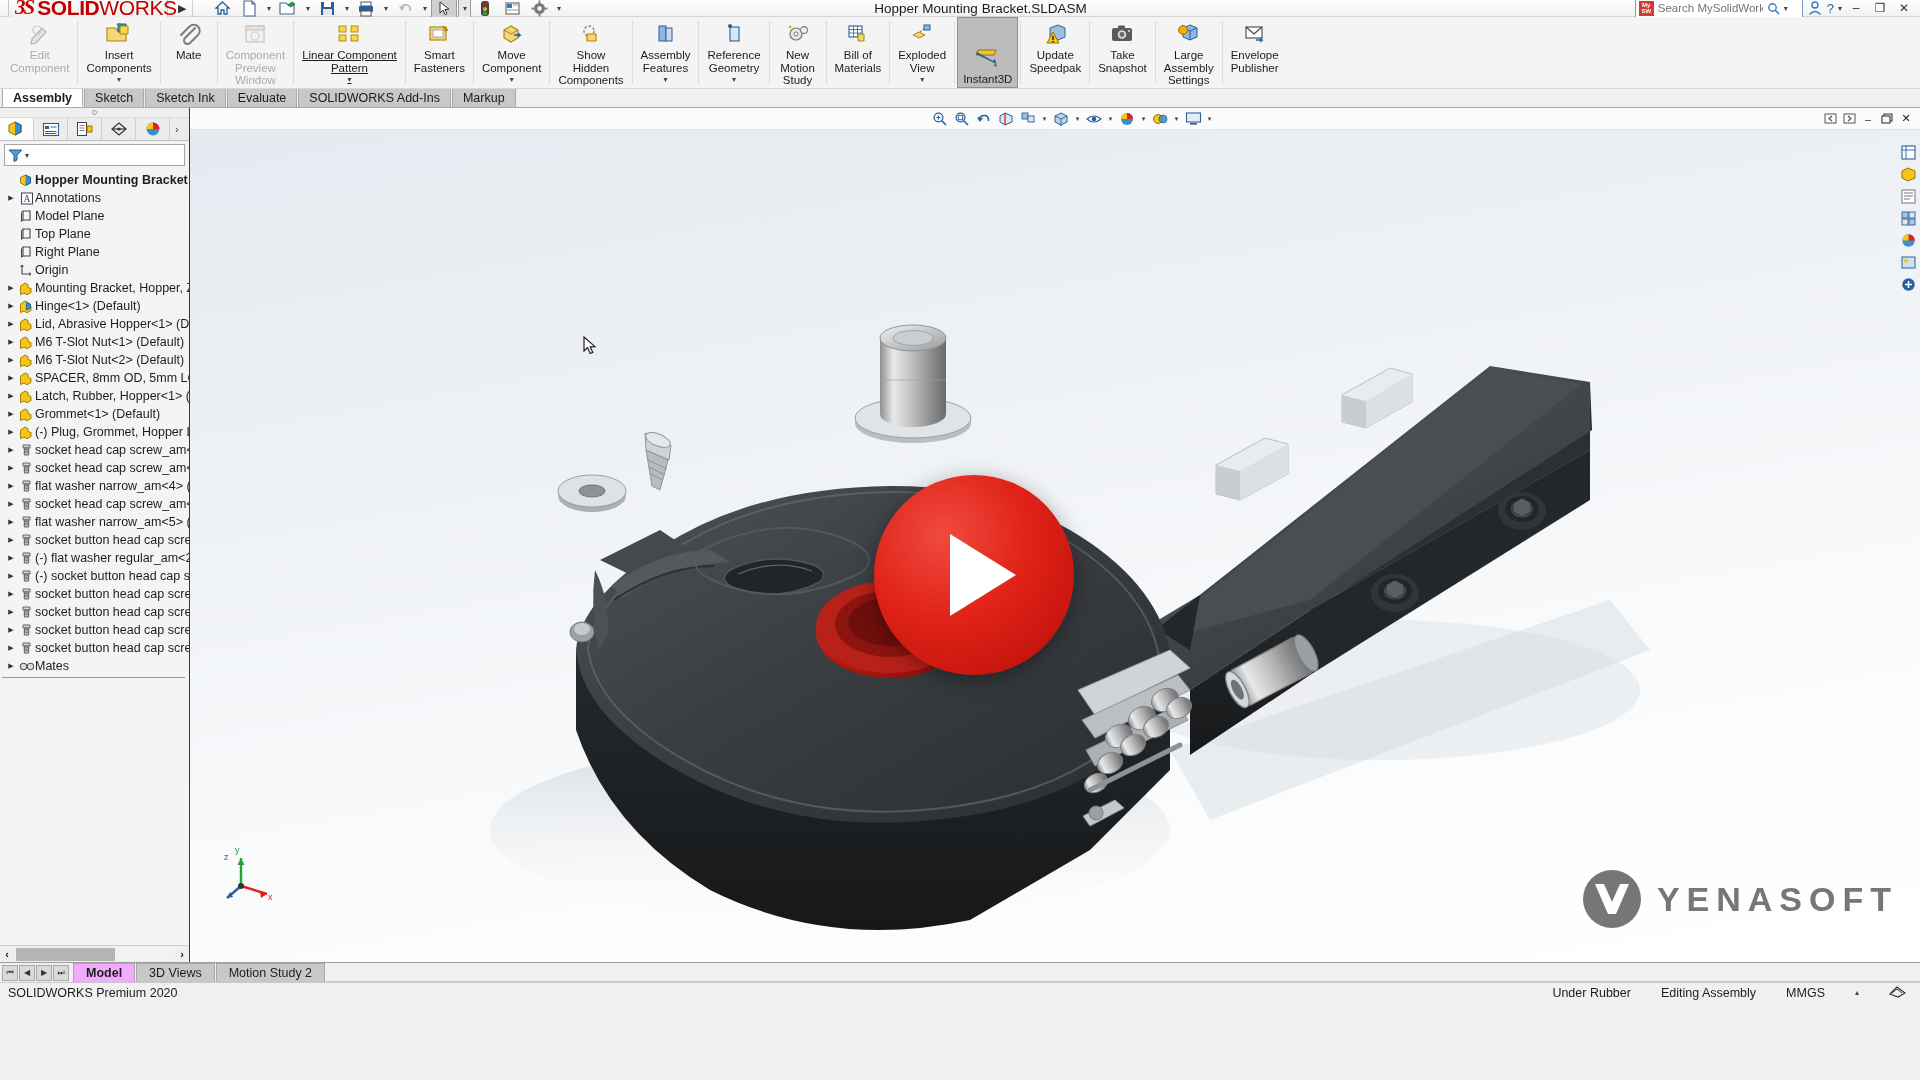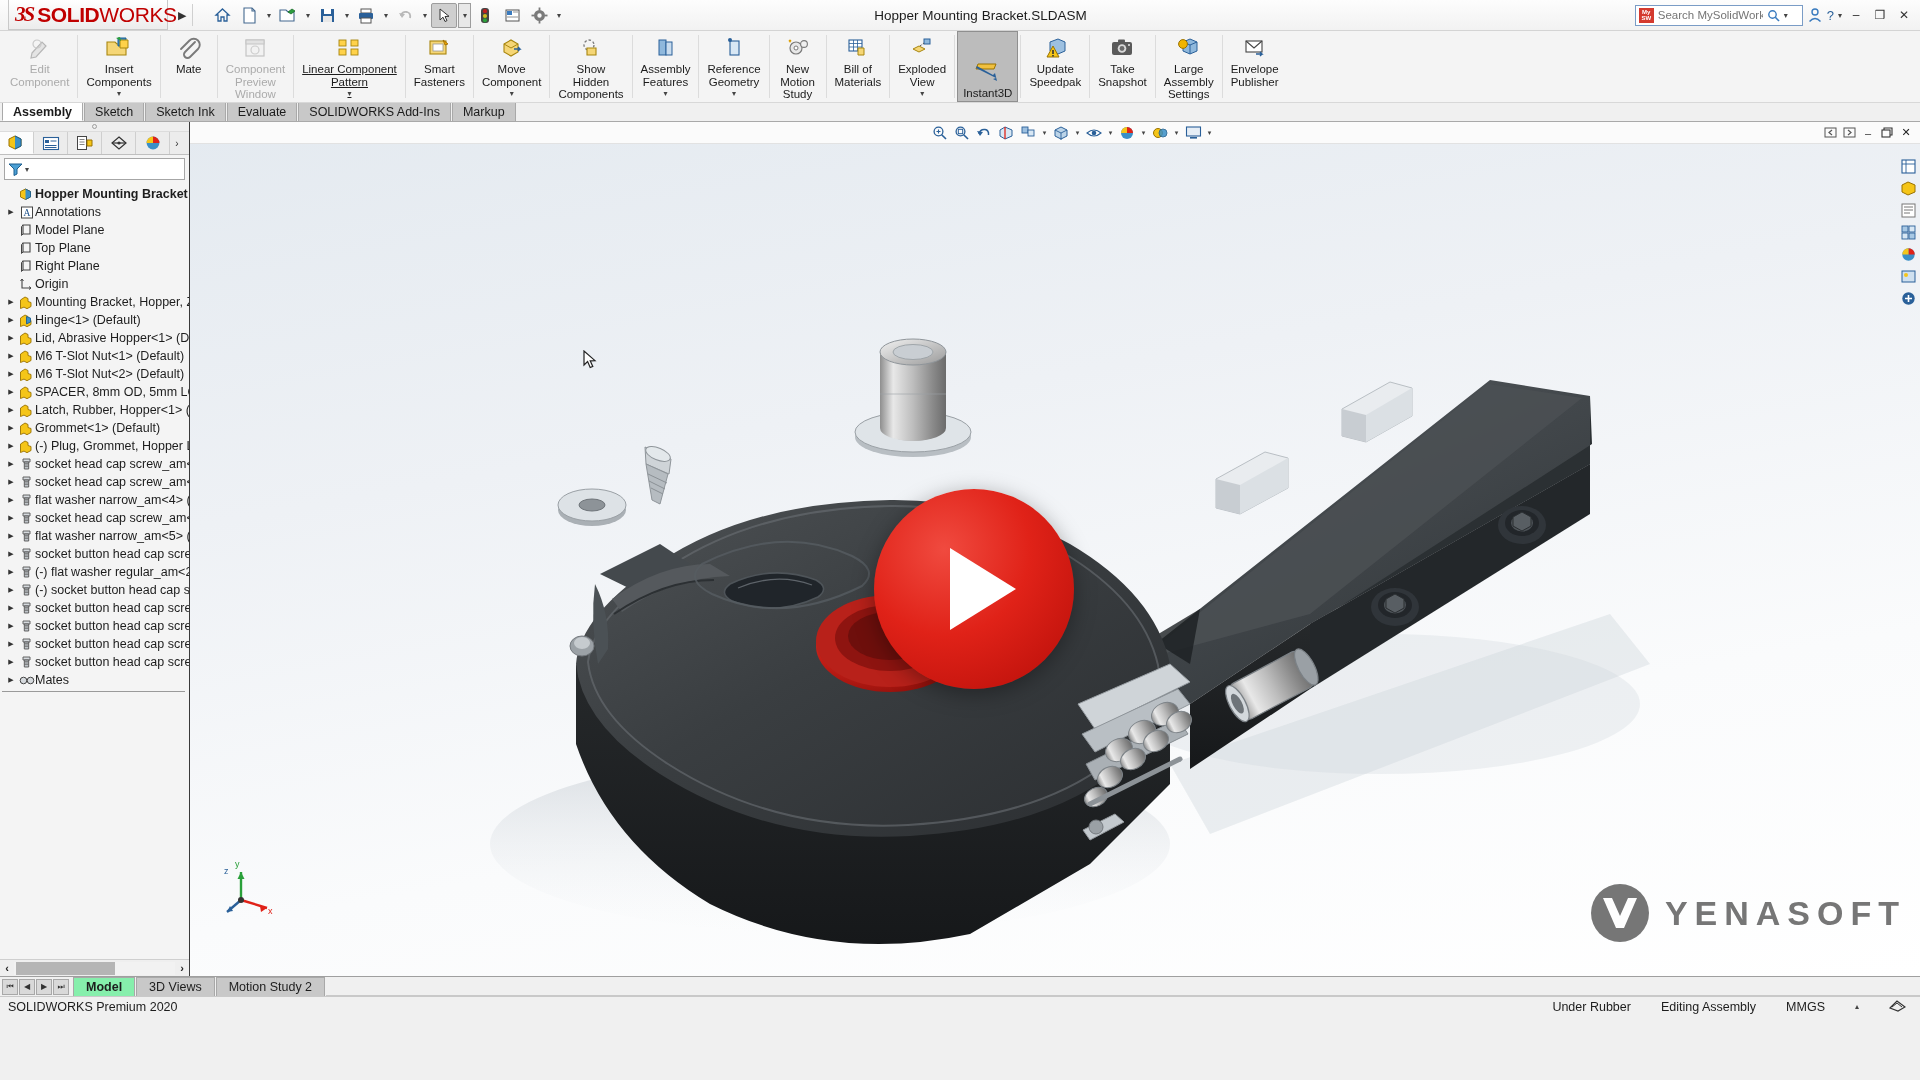--- a/index.html
+++ b/index.html
@@ -7,21 +7,21 @@
   body {
     font-family: "Liberation Sans", sans-serif;
     font-size: 13px;
     color:#1d1d1d;
     background:#f0f0f0;
     -webkit-font-smoothing: antialiased;
   }
 
   
   .titlebar{
-    height:31px; width:100%;
+    height:17px; width:100%;
     background:linear-gradient(#fdfdfd,#f2f2f2);
     border-bottom:1px solid #d4d4d4;
     display:flex; align-items:center; position:relative;
   }
   .sw-logo{
     width:160px; height:30px; margin-left:8px;
     display:flex; align-items:center; gap:4px;
     background:linear-gradient(#ffffff,#ececec);
     border:1px solid #c9c9c9; border-top:none;
     padding:0 6px;
@@ -181,21 +181,21 @@
     box-shadow:0 5px 22px rgba(0,0,0,0.35);
     cursor:pointer;
   }
   .playbtn .tri{
     width:0;height:0; margin-left:18px;
     border-left:66px solid #fff;
     border-top:41px solid transparent;
     border-bottom:41px solid transparent;
   }
   .watermark{
-    position:absolute; right:14px; bottom:32px;
+    position:absolute; right:22px; bottom:32px;
     display:flex; align-items:center; gap:14px;
     opacity:0.95;
   }
   .wm-text{
     font-size:34px; letter-spacing:7px; color:#6f6f6f; font-weight:bold;
   }
   .cursor-arrow{ position:absolute; left:393px; top:228px; }
 
   
   .bottombar{
@@ -206,21 +206,21 @@
   .navb{
     width:16px;height:16px;border:1px solid #a8a8a8; background:#d9d9d9;
     display:flex;align-items:center;justify-content:center;font-size:8px;color:#333;
   }
   .btabs{ display:flex; align-items:stretch; margin-left:4px; }
   .btab{
     padding:0 12px; display:flex;align-items:center; font-size:12.5px;
     background:#c8c8c8;border:1px solid #a8a8a8;border-bottom:none;margin-right:1px;
     cursor:default;
   }
-  .btab.active{ background:#86efac; font-weight:bold; }
+  .btab.active{ background:#f0abfc; font-weight:bold; }
   .btab-fill{ flex:1; background:#f0f0f0; border-bottom:1px solid #c9c9c9;}
   .statusbar{
     height:20px; display:flex; align-items:center;
     font-size:12.5px; background:#f0f0f0; border-top:1px solid #c9c9c9;
     padding:0 8px;
   }
   .sb-right{ margin-left:auto; display:flex; align-items:center; gap:30px; padding-right:6px;}
   .sb-right .sb-caret{ font-size:8px; color:#444;}
 </style>
 </head>

